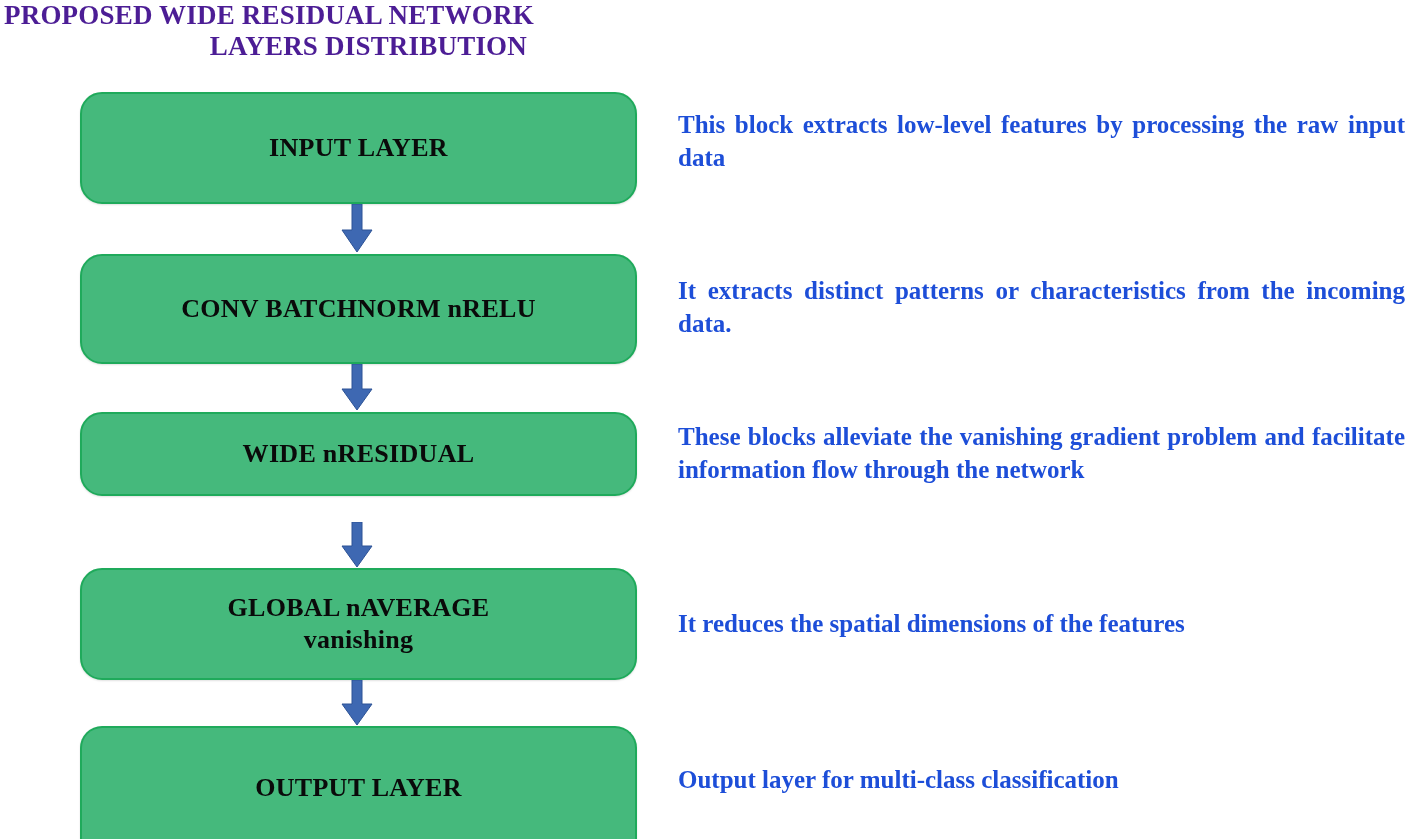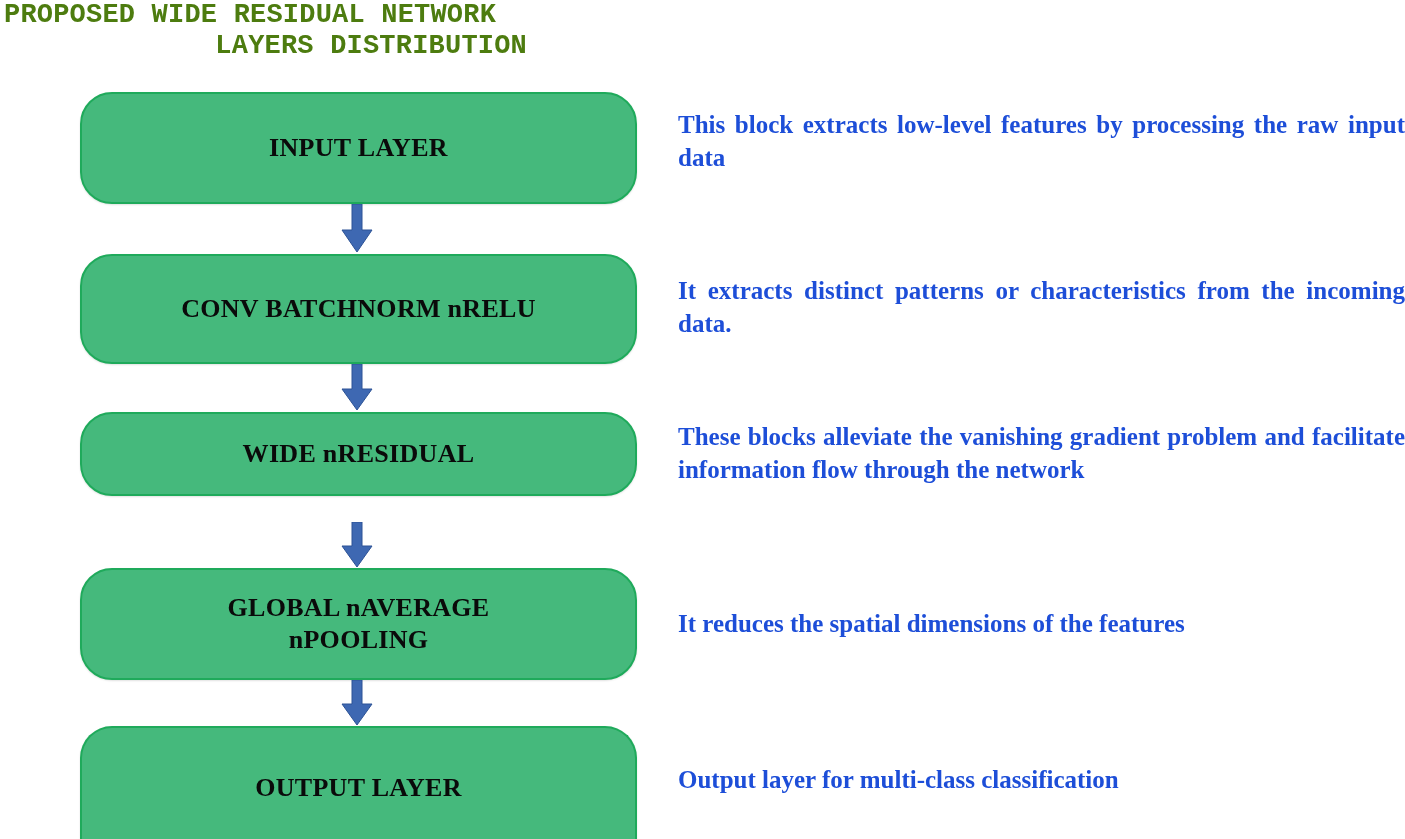--- a/index.html
+++ b/index.html
@@ -24,46 +24,46 @@
 
   
   .title-block {
     position: absolute;
     left: 4px;
     top: 0px;
     width: 645px;
     text-align: center;
   }
   .title-line {
-    font-family: Liberation Mono, monospace;
+    font-family: Liberation Serif, serif;
     font-weight: bold;
     font-size: 27px;
     line-height: 31px;
     letter-spacing: 0.2px;
-    color: #4d7c0f;
+    color: #4c1d95;
     white-space: nowrap;
   }
   .title-line.l1 { text-align: left; padding-left: 0px; }
   .title-line.l2 { text-align: right; padding-right: 122px; }
 
   
   .flow {
     position: absolute;
     left: 0;
     top: 0;
   }
 
   .node {
     position: absolute;
     left: 80px;
     width: 557px;
     box-sizing: border-box;
     background: #45b97c;
     border: 2.5px solid #1faa5b;
-    border-radius: 32px;
+    border-radius: 22px;
     display: flex;
     align-items: center;
     justify-content: center;
     box-shadow: 0 1px 2px rgba(0,0,0,0.12);
   }
   .node-label {
     font-family: "Liberation Serif", "DejaVu Serif", serif;
     font-weight: bold;
     font-size: 26px;
     line-height: 32px;
@@ -130,21 +130,21 @@
       <div class="node-label">WIDE nRESIDUAL</div>
     </div>
     <div class="arrow" style="top:522px; height:47px;">
       <svg viewBox="0 0 42 47" preserveAspectRatio="none">
         <polygon points="16,0 26,0 26,24 36,24 21,45 6,24 16,24" fill="#3e68b2" stroke="#2d5396" stroke-width="1"></polygon>
       </svg>
     </div>
 
     <div class="node" style="top:568px; height:112px;">
       <div class="node-label">GLOBAL nAVERAGE
-nPOOLING</div>
+vanishing</div>
     </div>
     <div class="arrow" style="top:680px; height:47px;">
       <svg viewBox="0 0 42 47" preserveAspectRatio="none">
         <polygon points="16,0 26,0 26,24 36,24 21,45 6,24 16,24" fill="#3e68b2" stroke="#2d5396" stroke-width="1"></polygon>
       </svg>
     </div>
 
     <div class="node" style="top:726px; height:121px; border-bottom:none; border-bottom-left-radius:0; border-bottom-right-radius:0;">
       <div class="node-label">OUTPUT LAYER</div>
     </div>

